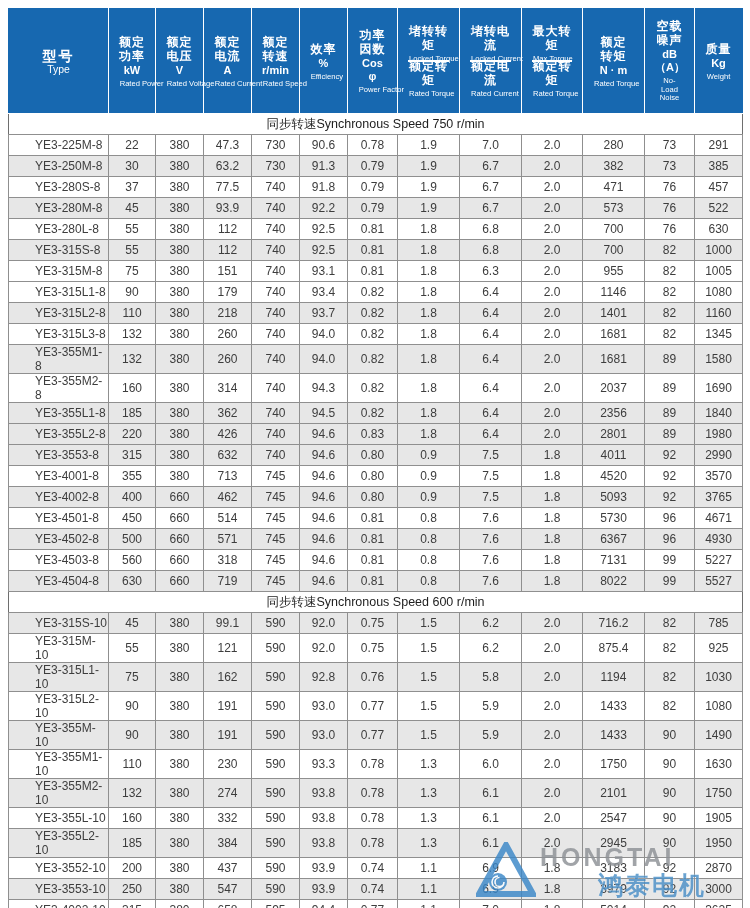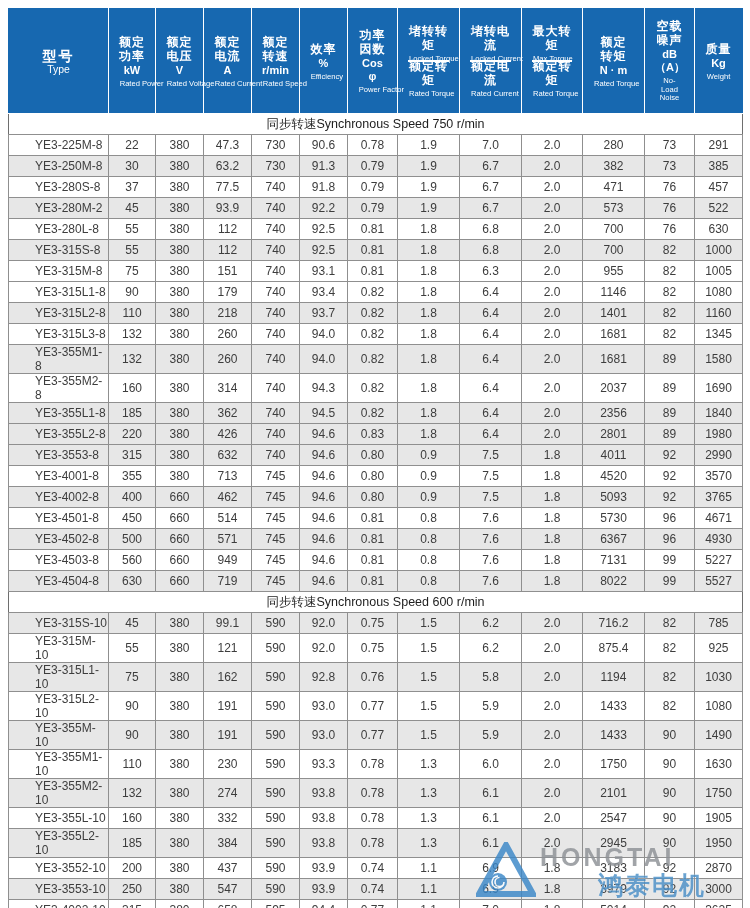--- a/index.html
+++ b/index.html
@@ -194,21 +194,21 @@
           <td>91.8</td>
           <td>0.79</td>
           <td>1.9</td>
           <td>6.7</td>
           <td>2.0</td>
           <td>471</td>
           <td>76</td>
           <td>457</td>
         </tr>
         <tr class="stripe">
-          <td class="model">YE3-280M-2</td>
+          <td class="model">YE3-280M-8</td>
           <td>45</td>
           <td>380</td>
           <td>93.9</td>
           <td>740</td>
           <td>92.2</td>
           <td>0.79</td>
           <td>1.9</td>
           <td>6.7</td>
           <td>2.0</td>
           <td>573</td>
@@ -437,21 +437,21 @@
           <td>7.6</td>
           <td>1.8</td>
           <td>6367</td>
           <td>96</td>
           <td>4930</td>
         </tr>
         <tr>
           <td class="model">YE3-4503-8</td>
           <td>560</td>
           <td>660</td>
-          <td>949</td>
+          <td>318</td>
           <td>745</td>
           <td>94.6</td>
           <td>0.81</td>
           <td>0.8</td>
           <td>7.6</td>
           <td>1.8</td>
           <td>7131</td>
           <td>99</td>
           <td>5227</td>
         </tr>

